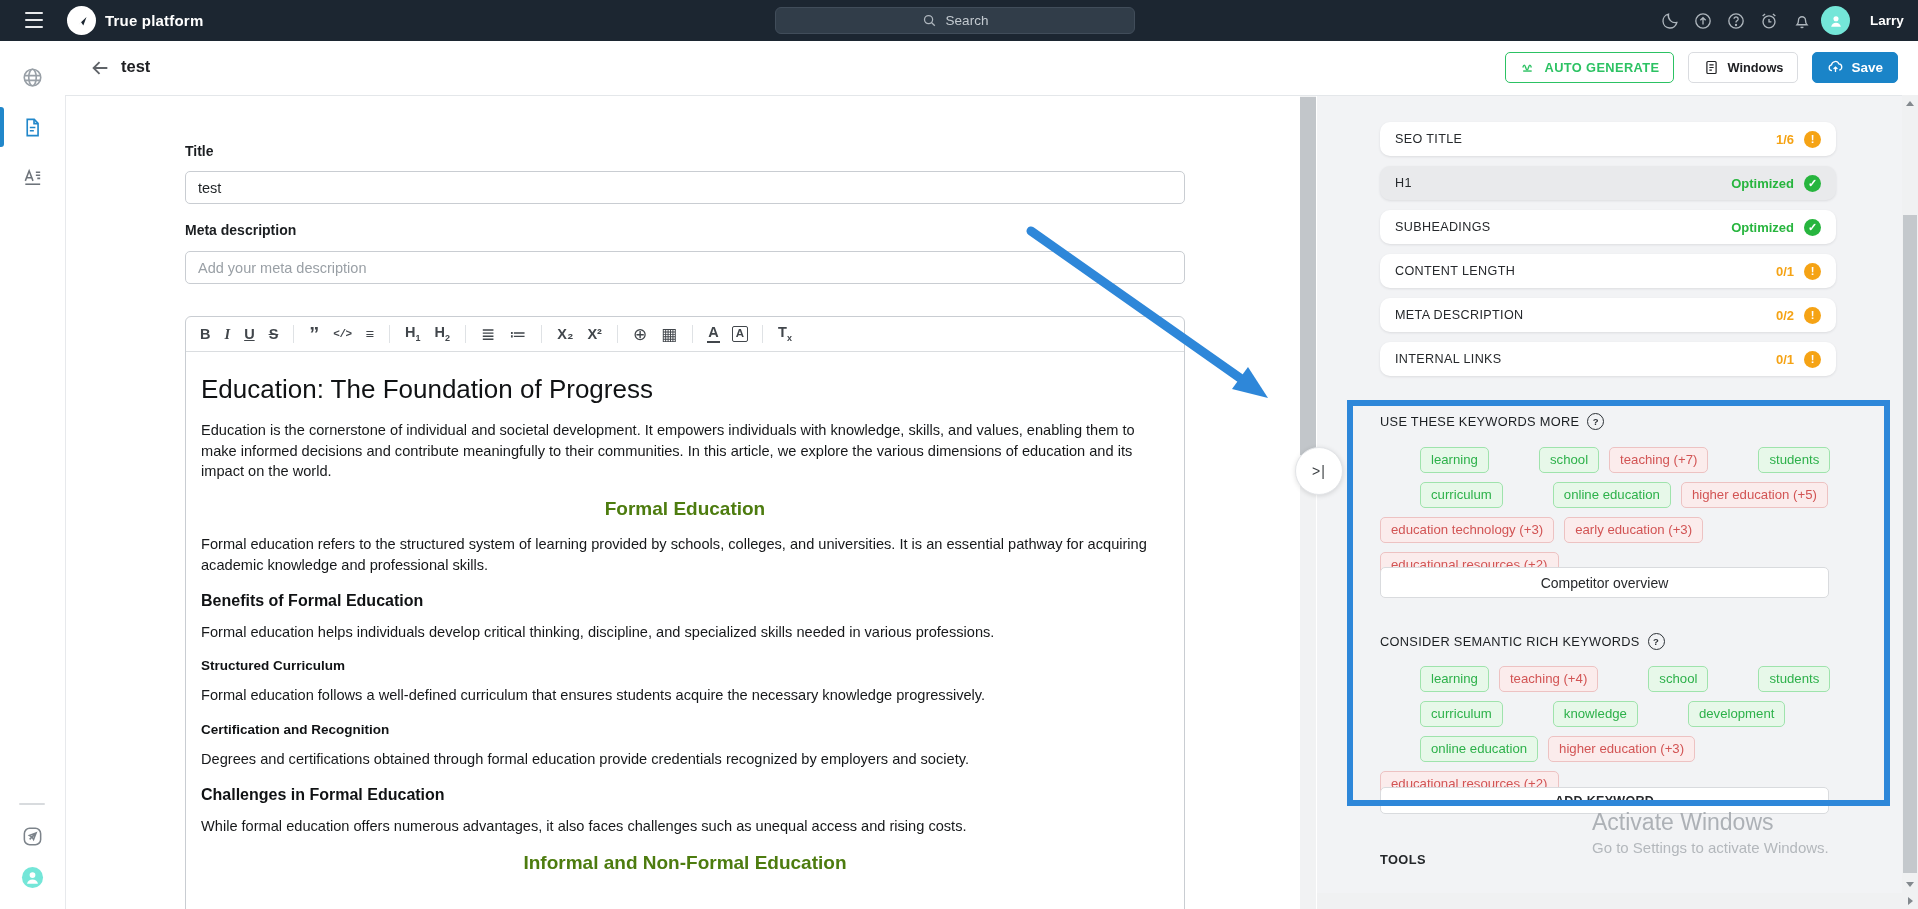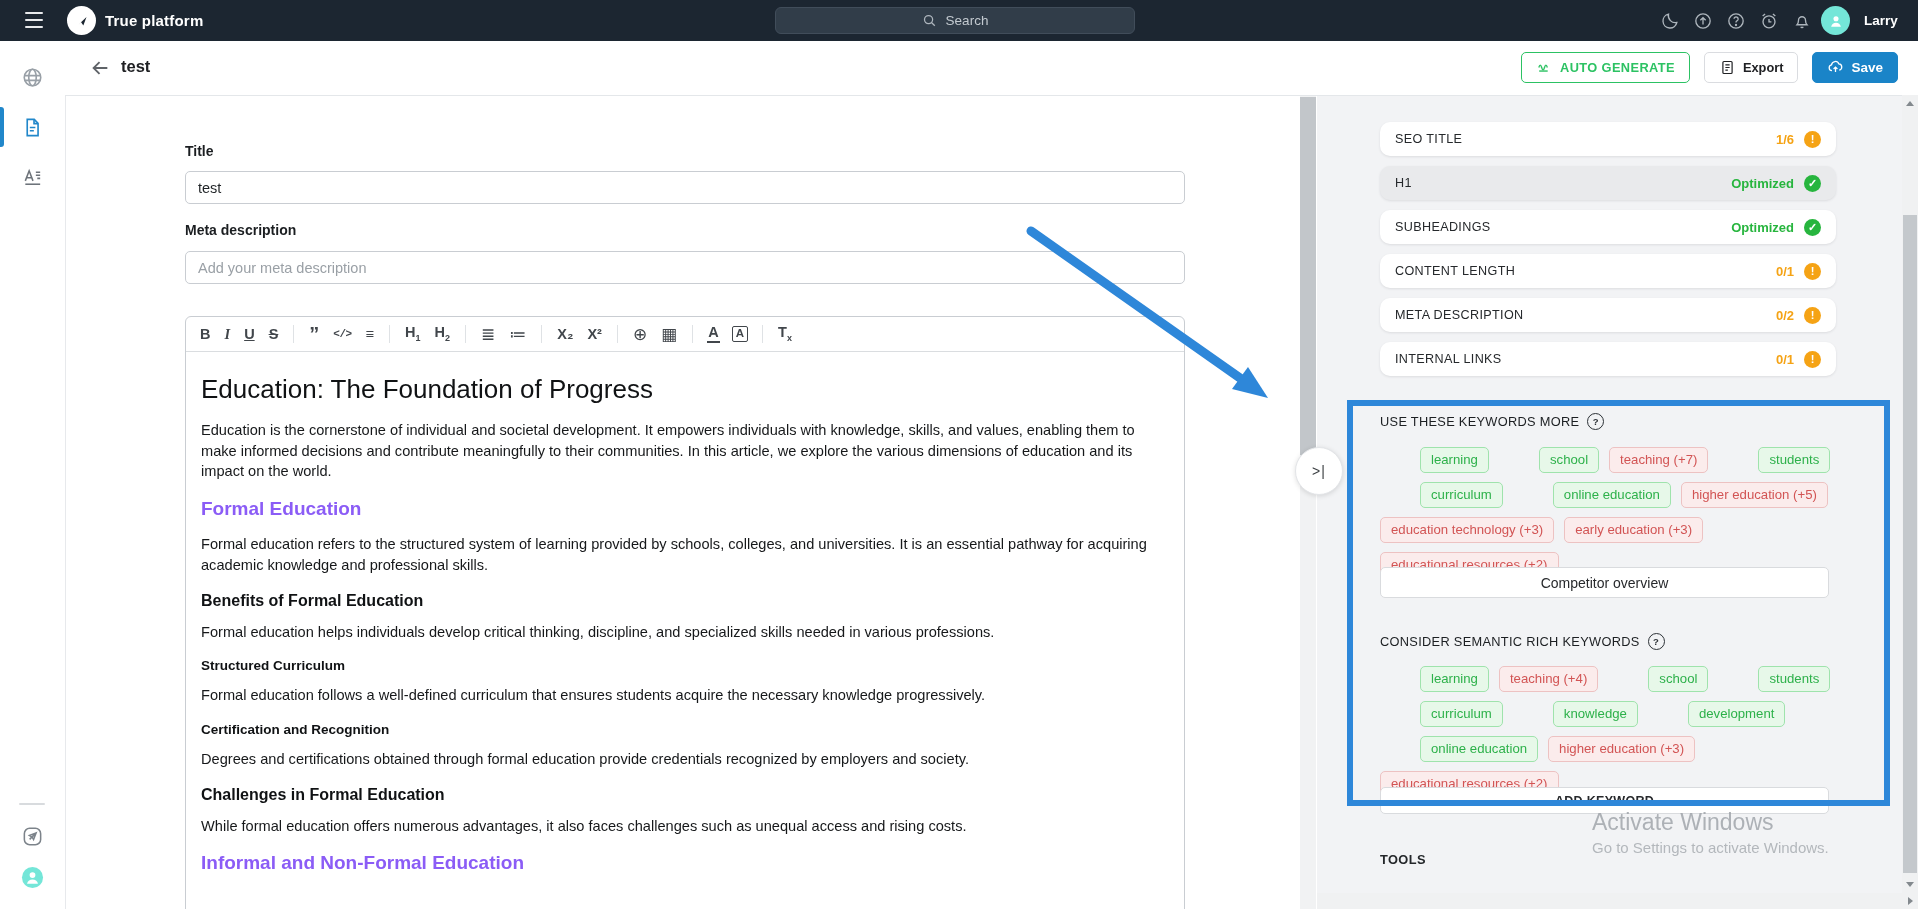--- a/index.html
+++ b/index.html
@@ -10,21 +10,21 @@
   .topbar{position:absolute;left:0;top:0;width:1918px;height:41px;background:#1c2631;z-index:20;}
   .hamburger{position:absolute;left:25px;top:12px;width:18px;height:16px;display:flex;flex-direction:column;justify-content:space-between;cursor:pointer;}
   .hamburger i{display:block;height:2.2px;background:#e8eaec;border-radius:1px;}
   .logo{position:absolute;left:67px;top:6px;width:29px;height:29px;border-radius:50%;background:#fff;display:flex;align-items:center;justify-content:center;}
   .brand{position:absolute;left:105px;top:0;height:41px;line-height:41px;color:#fff;font-size:15px;font-weight:700;letter-spacing:.2px;}
   .searchbox{position:absolute;left:775px;top:7px;width:360px;height:27px;box-sizing:border-box;background:#313d49;border:1px solid #414d5a;border-radius:6px;display:flex;align-items:center;justify-content:center;gap:9px;color:#c3cad0;font-size:13.5px;cursor:text;}
   .topicons{position:absolute;left:1660px;top:0;height:41px;display:flex;align-items:center;gap:13px;}
   .tico{width:20px;height:20px;display:inline-flex;cursor:pointer;}
   .tico svg{width:20px;height:20px;}
   .tavatar{width:29px;height:29px;border-radius:50%;background:#74e6d8;display:flex;align-items:center;justify-content:center;margin-left:3px;}
-  .tuser{color:#fff;font-size:13.5px;font-weight:600;margin-left:1px;}
+  .tuser{color:#fff;font-size:13.5px;font-weight:600;margin-left:7px;}
 
   
   .sidebar{position:absolute;left:0;top:41px;width:65px;height:868px;background:#fff;border-right:1px solid #e7e9ec;z-index:10;}
   .sico{position:absolute;left:21px;width:23px;height:23px;cursor:pointer;}
   .sico svg{width:23px;height:23px;}
   .active-bar{position:absolute;left:0;top:66px;width:4px;height:40px;background:#2187ca;border-radius:0 3px 3px 0;}
   .side-divider{position:absolute;left:19px;top:762px;width:26px;height:2px;background:#d8dbde;border-radius:1px;}
 
   
   .pageheader{position:absolute;left:65px;top:41px;width:1853px;height:54px;background:#fff;border-bottom:1px solid #e4e7ea;z-index:15;}
@@ -49,21 +49,21 @@
   .tb.un{text-decoration:underline;}
   .tb.st{text-decoration:line-through;}
   .tb.qt{font-size:20px;font-weight:700;line-height:.5;}
   .tb.code{font-size:11px;letter-spacing:-.5px;font-family:"Liberation Mono",monospace;font-weight:700;}
   .tb.big{font-size:17px;font-weight:400;}
   .tb.fc{border-bottom:2px solid #41464b;padding-bottom:1px;}
   .tb.bx{border:1.5px solid #41464b;border-radius:2px;padding:1px 3px;font-size:11.5px;}
   .tsep{width:1px;height:18px;background:#dfe2e5;margin:0 2px;}
   .article{padding:22px 15px 0;height:640px;overflow:hidden;color:#16181a;}
   .article h1{font-size:26px;font-weight:500;margin:0 0 15px;color:#101214;}
-  .article h2{font-size:19px;font-weight:700;margin:0 0 14px;color:#8b5cf6;}
+  .article h2{font-size:19px;font-weight:700;margin:0 0 14px;color:#4d7c0f;text-align:center;}
   .article h3{font-size:16px;font-weight:700;margin:0 0 12px;color:#101214;}
   .article h4{font-size:13.5px;font-weight:700;margin:0 0 12px;color:#101214;}
   .article p{font-size:14.6px;line-height:1.42;margin:0 0 16px;}
 
   
   .vscroll-editor{position:absolute;left:1300px;top:95px;width:16px;height:814px;background:#f1f2f3;cursor:pointer;}
   .vscroll-editor .thumb{position:absolute;left:0;top:2px;width:16px;height:358px;background:#c2c6ca;}
   .vscroll-win{position:absolute;left:1902px;top:95px;width:16px;height:798px;background:#f0f1f2;cursor:pointer;z-index:18;}
   .vscroll-win .thumb{position:absolute;left:1px;top:120px;width:14px;height:658px;background:#c4c8cc;}
   .arr{width:0;height:0;position:absolute;}
@@ -222,21 +222,21 @@
           <path d="M4 12c1.3-4.5 2.7-4.5 4 0s2.7 4.5 4 0 2.7-4.5 4 0"></path>
           <path d="M4.5 17h12"></path>
         </svg>
       <span>AUTO GENERATE</span>
     </div>
     <div class="btn">
       <svg viewBox="0 0 24 24" fill="none" stroke="#202124" stroke-width="1.7">
           <rect x="5.5" y="3.5" width="13" height="17" rx="1.5"></rect>
           <path d="M9 8.2h6M9 12h6M9 15.8h3.5"></path>
         </svg>
-      <span>Export</span>
+      <span>Windows</span>
     </div>
     <div class="btn blue">
       <svg viewBox="0 0 24 24" fill="none" stroke="#fff" stroke-width="1.8">
           <path d="M7 16.5a4.2 4.2 0 0 1-.6-8.3A5.4 5.4 0 0 1 16.8 7a4.4 4.4 0 0 1 .5 8.7"></path>
           <path d="M12 11.5v7M9.3 14.2 12 11.5l2.7 2.7"></path>
         </svg>
       <span>Save</span>
     </div>
   </div>
 </div>

